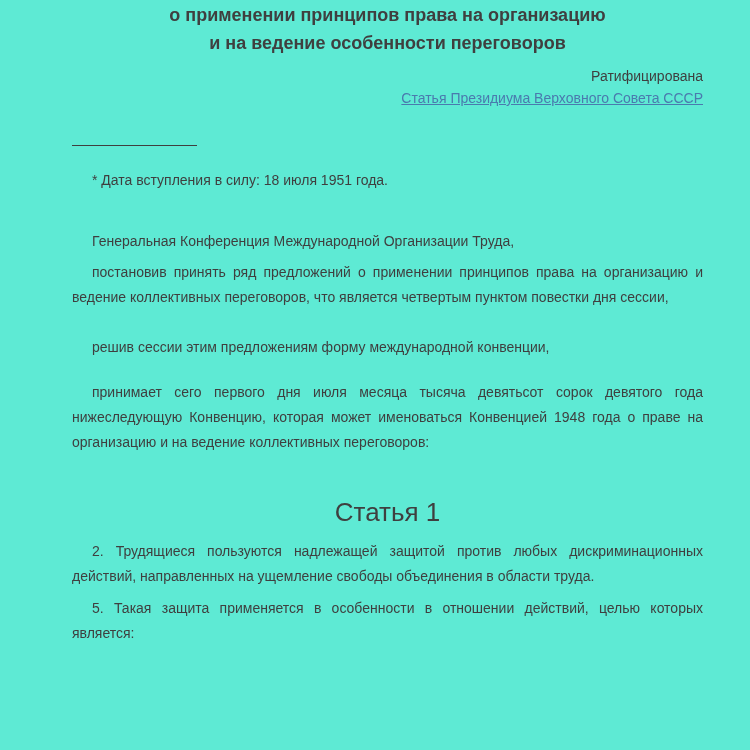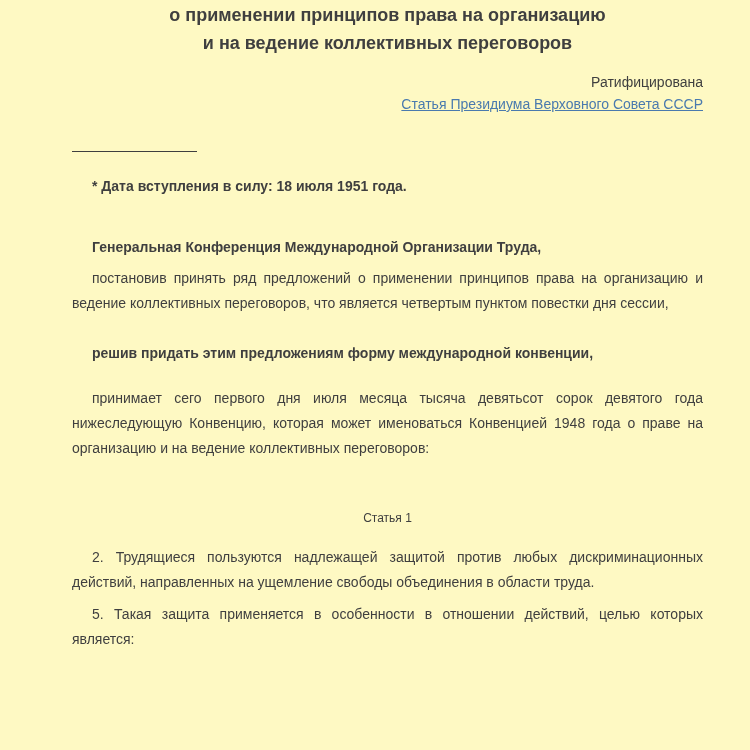--- a/index.html
+++ b/index.html
@@ -4,37 +4,37 @@
 <style>
   html, body {
     margin: 0;
     padding: 0;
     background: #ffffff;
   }
   .page {
     position: relative;
     width: 750px;
     height: 750px;
-    background: #fef9c3;
+    background: #5eead4;
     overflow: hidden;
     font-family: "Liberation Sans", "DejaVu Sans", sans-serif;
     color: #3f3f3f;
   }
   .content {
     padding: 1px 47px 0 72px; 
   }
   .doc-title {
     font-size: 18px;
     font-weight: bold;
     line-height: 28px;
     text-align: center;
     color: #3f3f3f;
   }
   .ratification {
-    margin-top: 14px;
+    margin-top: 8px;
     text-align: right;
     font-size: 14px;
     line-height: 22px;
   }
   .ratification a {
     color: #4a7aae;
     text-decoration: underline;
     cursor: pointer;
   }
   .sep {
@@ -43,66 +43,66 @@
     height: 0;
     border-top: 1px solid #3f3f3f;
   }
   p {
     margin: 0;
     font-size: 14px;
     line-height: 25px;
     text-align: justify;
     text-indent: 20px;
   }
-  p.no-justify { text-align: left; font-weight: bold; }
+  p.no-justify { text-align: left; }
   .footnote   { margin-top: 22px; }
   .p-1 { margin-top: 36px; }
   .p-2 { margin-top: 17px; }
   .p-3 { margin-top: 6px; }
   .p-4 { margin-top: 25px; }
   .p-5 { margin-top: 20px; }
   .article-heading {
     margin-top: 44px;
-    font-size: 12px;
+    font-size: 26px;
     font-weight: normal;
     line-height: 26px;
     text-align: center;
     color: #3f3f3f;
   }
   .c-1 { margin-top: 14px; }
   .c-2 { margin-top: 7px; }
 </style>
 </head>
 <body>
 
 <div class="page">
   <div class="content">
 
     <div class="doc-title">
       <div>о применении принципов права на организацию</div>
-      <div>и на ведение коллективных переговоров</div>
+      <div>и на ведение особенности переговоров</div>
     </div>
 
     <div class="ratification">
       <div>Ратифицирована</div>
       <div>
         <a href="#">Статья Президиума Верховного Совета СССР</a>
       </div>
     </div>
 
     <div class="sep"></div>
 
     <p class="footnote no-justify">* Дата вступления в силу: 18 июля 1951 года.</p>
 
     <p class="p-1 no-justify">Генеральная Конференция Международной Организации Труда,</p>
 
 
     <p class="p-3">постановив принять ряд предложений о применении принципов права на организацию и ведение коллективных переговоров, что является четвертым пунктом повестки дня сессии,</p>
 
-    <p class="p-4 no-justify">решив придать этим предложениям форму международной конвенции,</p>
+    <p class="p-4 no-justify">решив сессии этим предложениям форму международной конвенции,</p>
 
     <p class="p-5">принимает сего первого дня июля месяца тысяча девятьсот сорок девятого года нижеследующую Конвенцию, которая может именоваться Конвенцией 1948 года о праве на организацию и на ведение коллективных переговоров:</p>
 
     <div class="article-heading">Статья 1</div>
 
     <p class="c-1">2. Трудящиеся пользуются надлежащей защитой против любых дискриминационных действий, направленных на ущемление свободы объединения в области труда.</p>
 
     <p class="c-2">5. Такая защита применяется в особенности в отношении действий, целью которых является:</p>
 
   </div>

